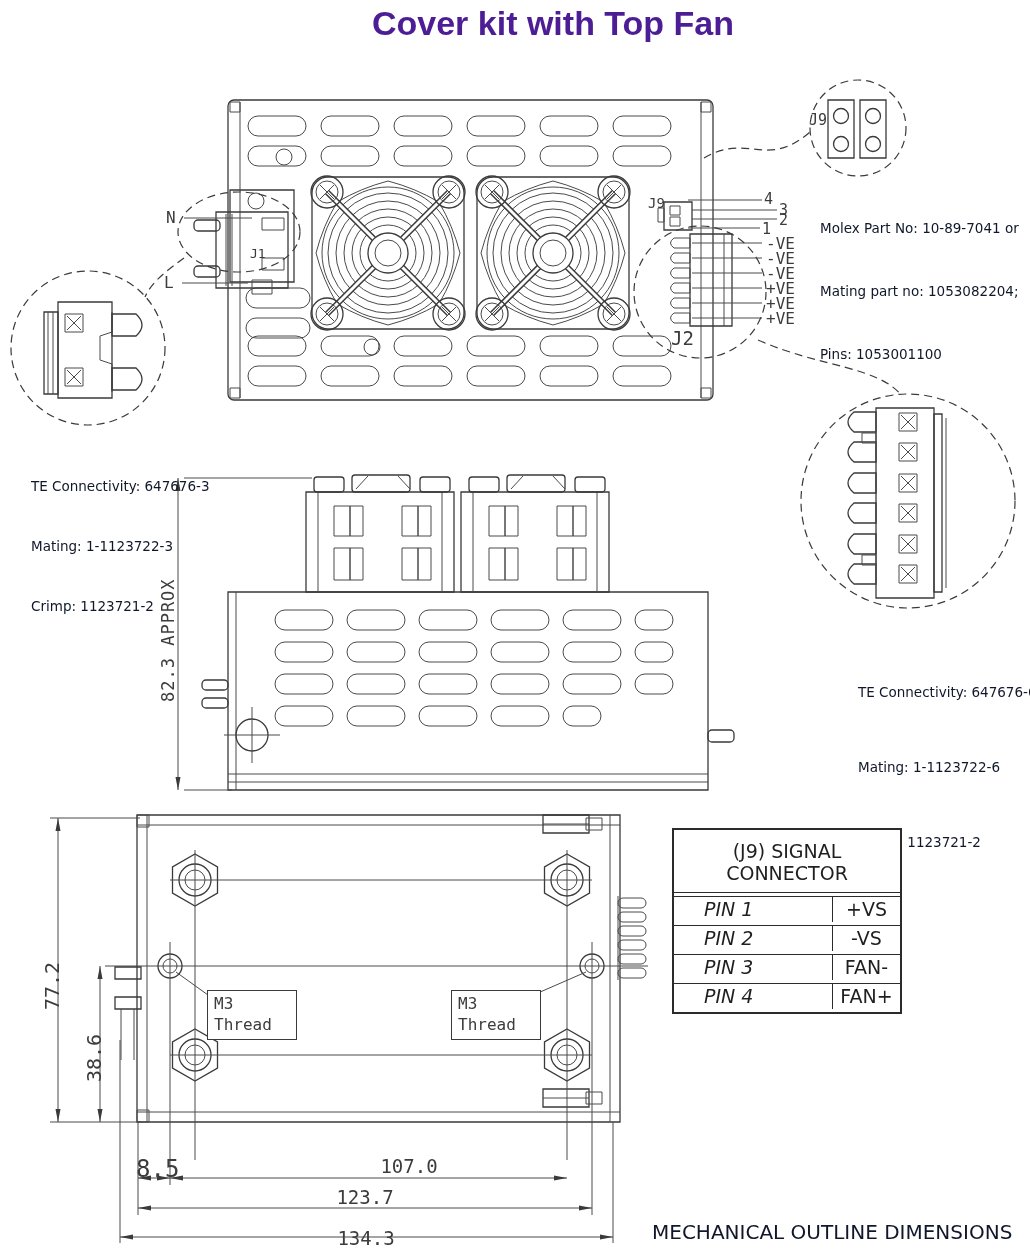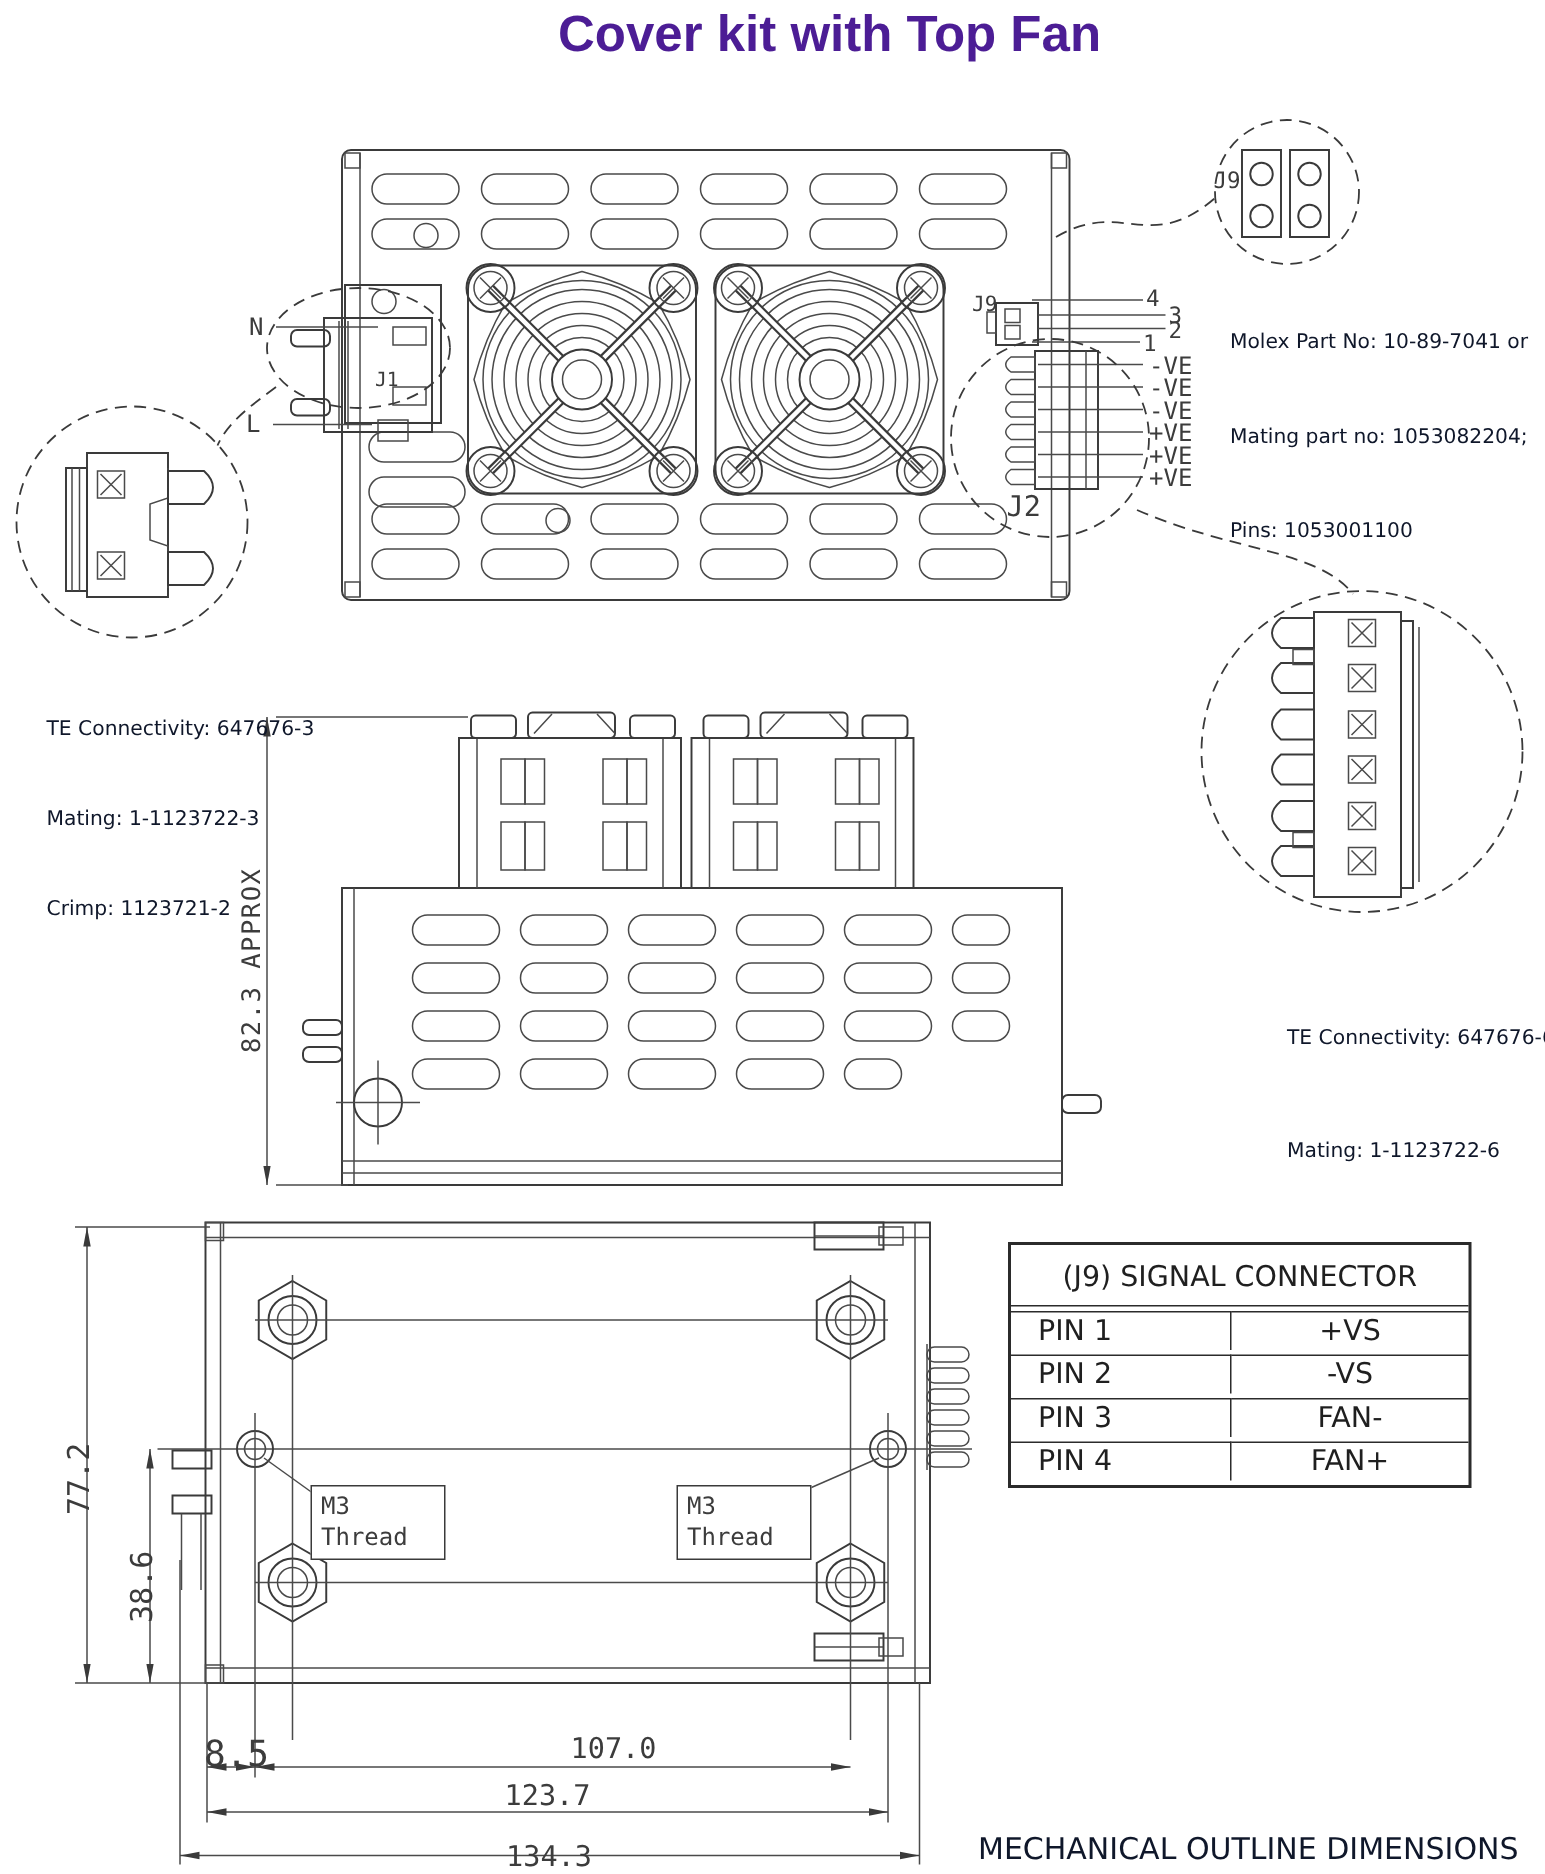--- a/index.html
+++ b/index.html
@@ -15,26 +15,26 @@
   .dark6{stroke:#3a3a3a;stroke-width:6;fill:none;}
   .txt{position:absolute;white-space:pre;}
   .cad{font-family:"DejaVu Sans Mono",monospace;color:#3c3c3c;}
   .ann{font-family:"DejaVu Sans",sans-serif;color:#0f172a;}
   .title{font-family:"Liberation Sans",sans-serif;font-weight:bold;font-size:34px;color:#4c1d95;}
   .rot{transform:rotate(-90deg);transform-origin:0 0;}
   .ctr{transform:translateX(-50%);}
   .m3box{position:absolute;border:1.5px solid #3a3a3a;background:#fff;width:82px;height:46px;
          font-family:"DejaVu Sans Mono",monospace;font-size:16px;line-height:21px;color:#3c3c3c;
          padding:2px 0 0 6px;}
-  table.sig{position:absolute;left:672px;top:828px;width:309px;border-collapse:separate;
+  table.sig{position:absolute;left:672px;top:828px;width:230px;border-collapse:separate;
             border-spacing:0 3px;border:2px solid #2b2b2b;background:#fff;
             font-family:"DejaVu Sans",sans-serif;font-size:19px;color:#1f1f1f;}
   table.sig th{border-bottom:1.5px solid #2b2b2b;font-weight:normal;padding:7px 0 8px 0;text-align:center;}
   table.sig td{border-top:1.5px solid #2b2b2b;padding:1px 0 2px 0;}
-  table.sig td.pin{padding-left:18px;border-right:1.5px solid #2b2b2b;width:128px;}
+  table.sig td.pin{padding-left:30px;border-right:1.5px solid #2b2b2b;width:128px;font-style:italic;}
   table.sig td.sig{text-align:center;}
 </style>
 </head>
 <body>
 
 <div id="canvas">
 
 <svg width="1030" height="1249" viewBox="0 0 1030 1249">
   <defs>
     <marker id="aE" viewBox="0 0 13 6" refX="13" refY="3" markerWidth="13" markerHeight="6" orient="auto" markerUnits="userSpaceOnUse">

